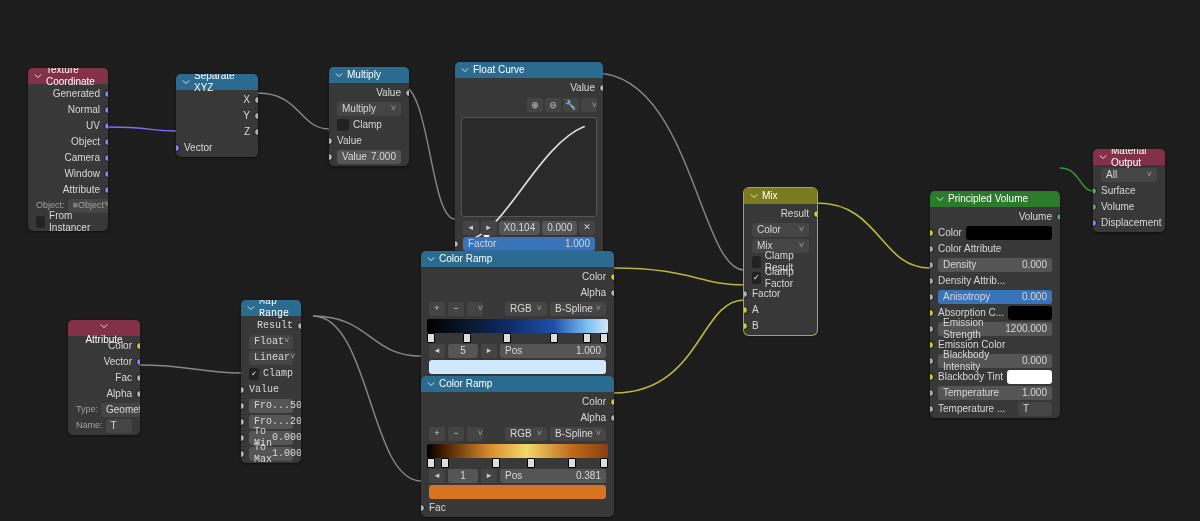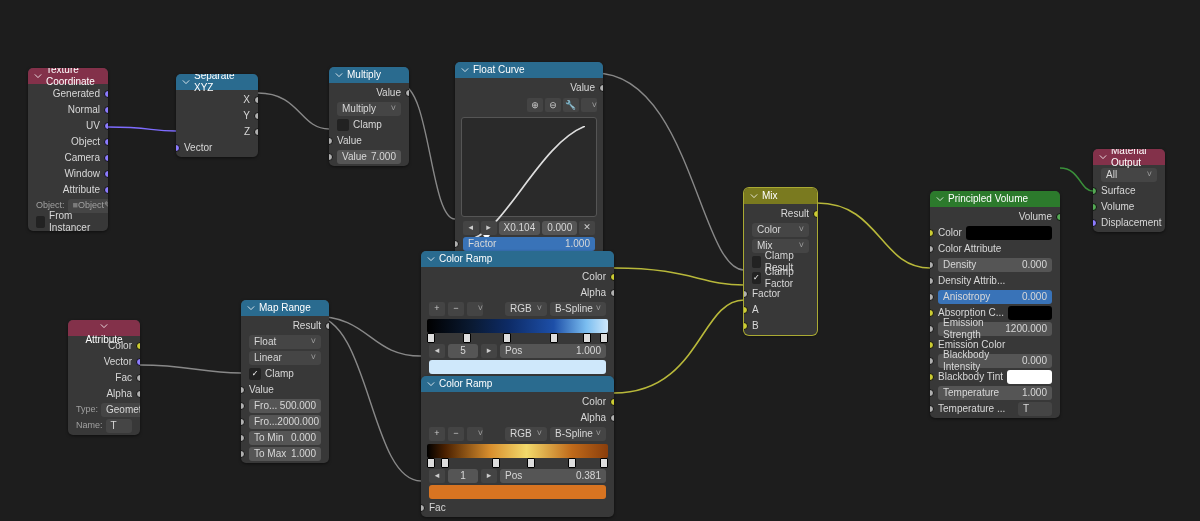--- a/index.html
+++ b/index.html
@@ -290,21 +290,21 @@
       </div>
     <div class="row" style="gap:3px;">
         <span class="small">Name:</span>
         <div class="fld dark">
           <span>T</span>
         </div>
       </div>
   </div>
 </div>
 
-<div class="node" style="left:241px;top:300px;width:88px;">
+<div class="node" style="left:241px;top:300px;width:60px;font-family:Liberation Mono, monospace;">
   <div class="hdr" style="background:var(--hdr-blue);">
       <svg viewBox="0 0 10 10">
         <path d="M1 3 L5 7 L9 3" stroke="#fff" fill="none"></path>
       </svg>
       <span>Map Range</span>
     </div>
   <div class="body">
     <div class="row r">
         <span>Result</span>
         <span class="sk r g"></span>

